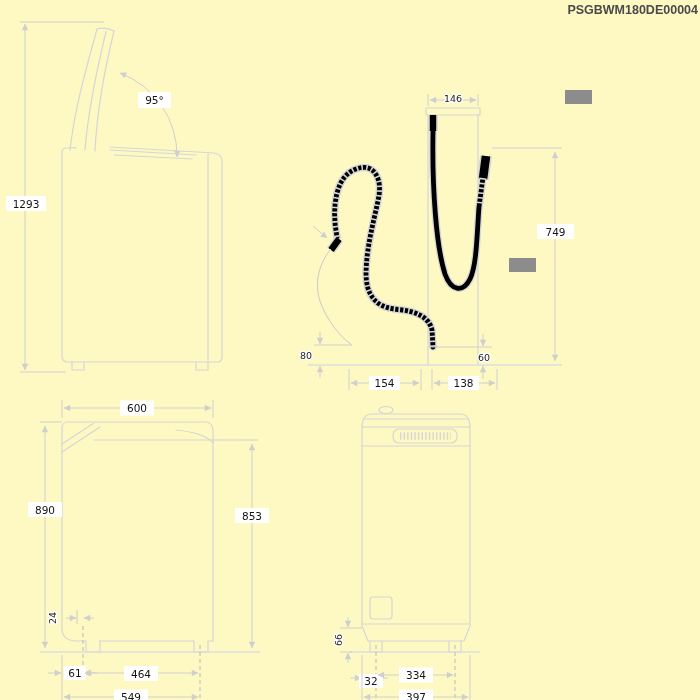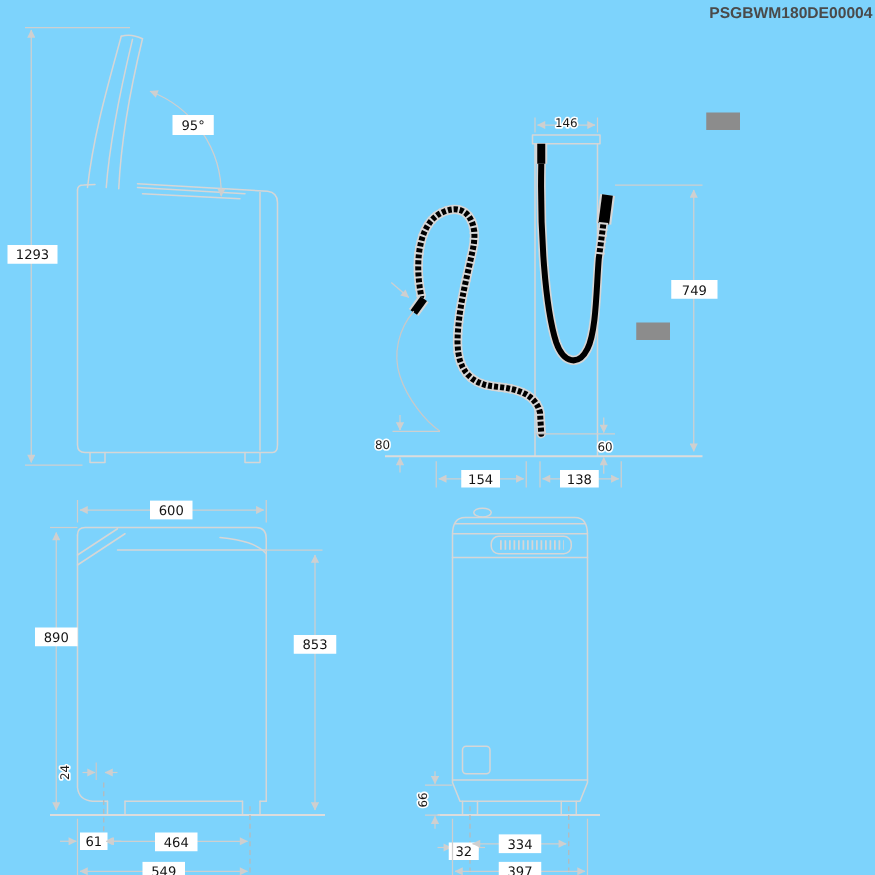--- a/index.html
+++ b/index.html
@@ -1,16 +1,16 @@
 <!DOCTYPE html>
 <html><head>
 <meta charset="utf-8">
 <style>
   html,body{margin:0;padding:0;background:#000;}
-  .stage{position:relative;width:700px;height:700px;background:#7dd3fc;overflow:hidden;}
+  .stage{position:relative;width:700px;height:700px;background:#fef9c3;overflow:hidden;}
   svg{display:block;}
   .ln{stroke:#d6d6d6;stroke-width:1.2;fill:none;stroke-linecap:round;stroke-linejoin:round;}
   .thin{stroke:#c9c9c9;stroke-width:1;fill:none;}
   .thick{stroke:#dcdcdc;stroke-width:1.7;fill:none;}
   .dim{stroke:#cfcfcf;stroke-width:1;fill:none;}
   .dash{stroke:#b9b9b9;stroke-width:1;fill:none;stroke-dasharray:4 3;}
   .lblbox{fill:#ffffff;stroke:none;}
   .lbl{font-family:"DejaVu Sans","Liberation Sans",sans-serif;font-size:10.5px;fill:#141414;text-anchor:middle;}
   .halo{font-family:"DejaVu Sans","Liberation Sans",sans-serif;font-size:9.5px;fill:#1a1a1a;text-anchor:middle;
         stroke:#ffffff;stroke-width:2.6;paint-order:stroke;stroke-linejoin:round;}

